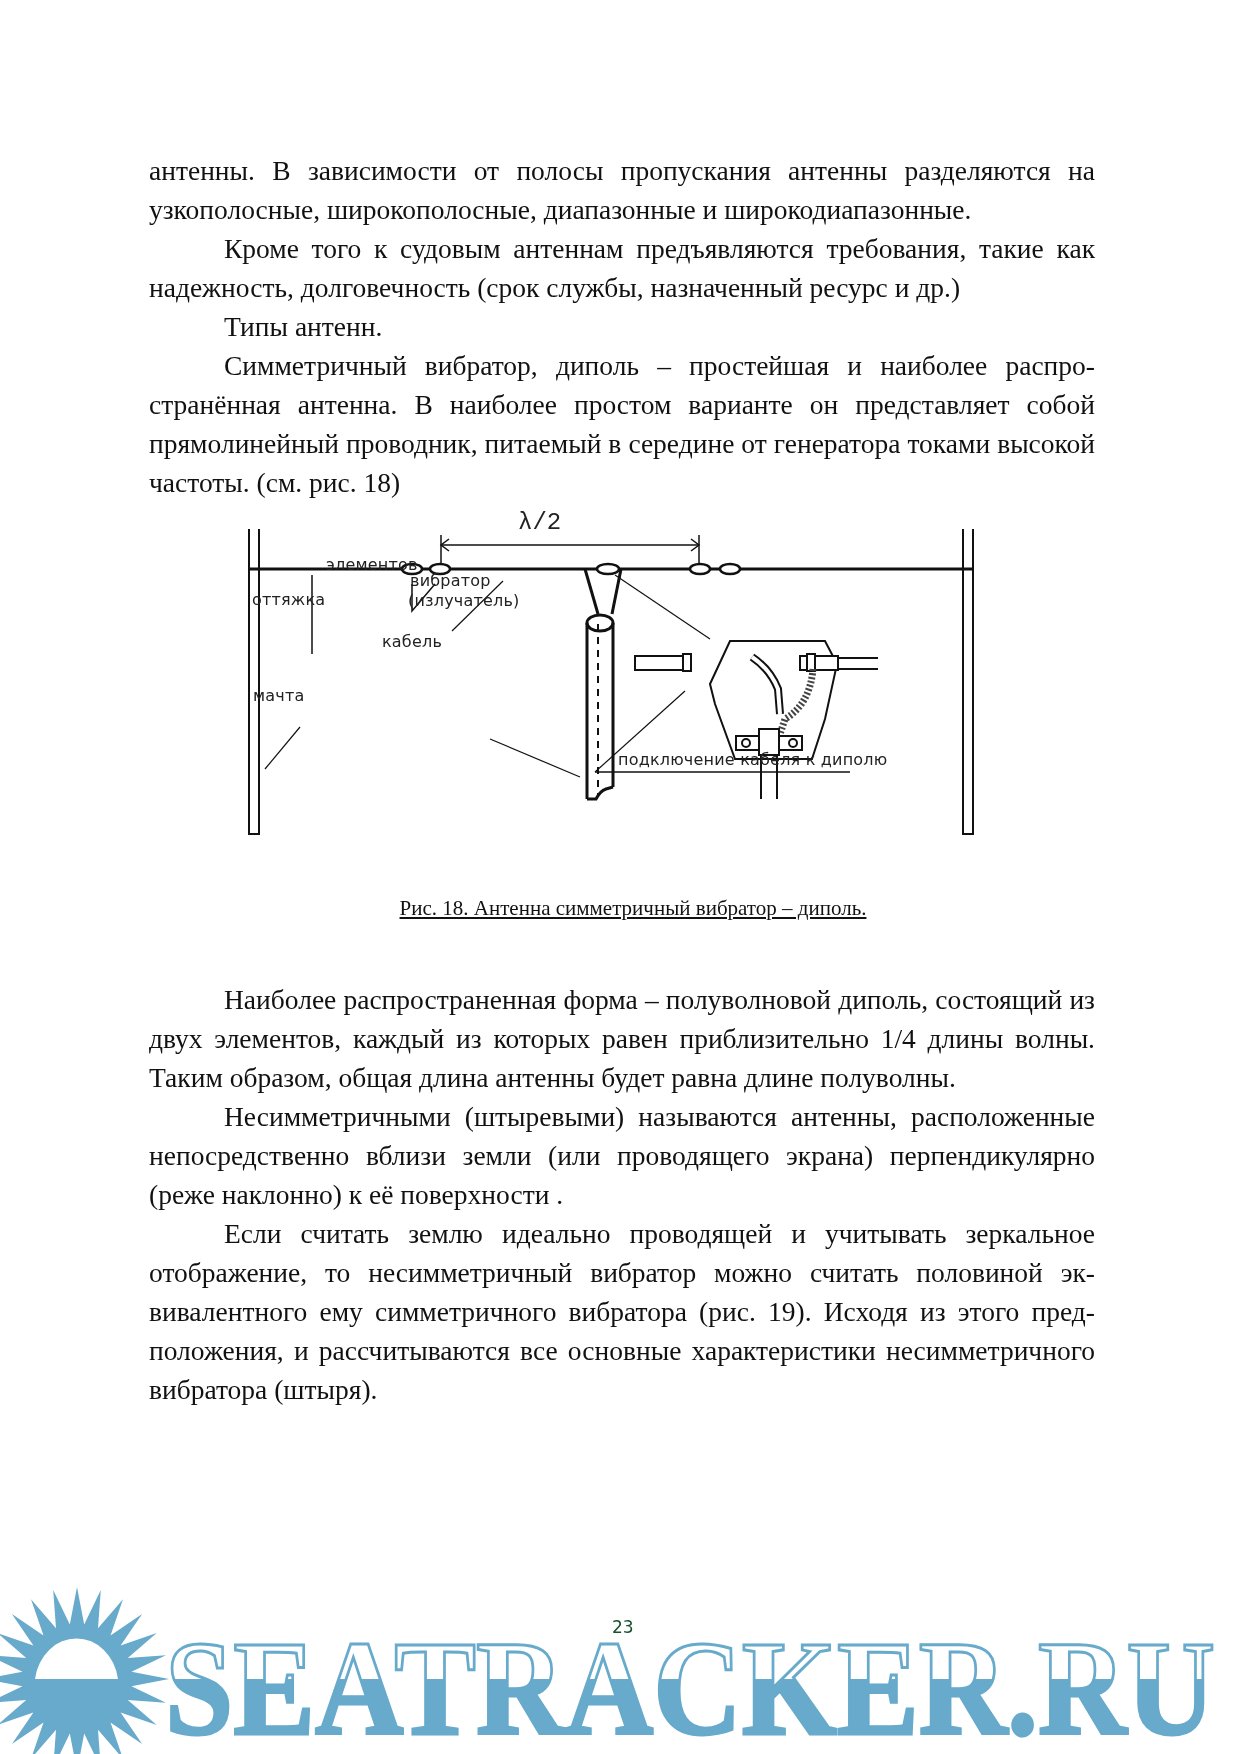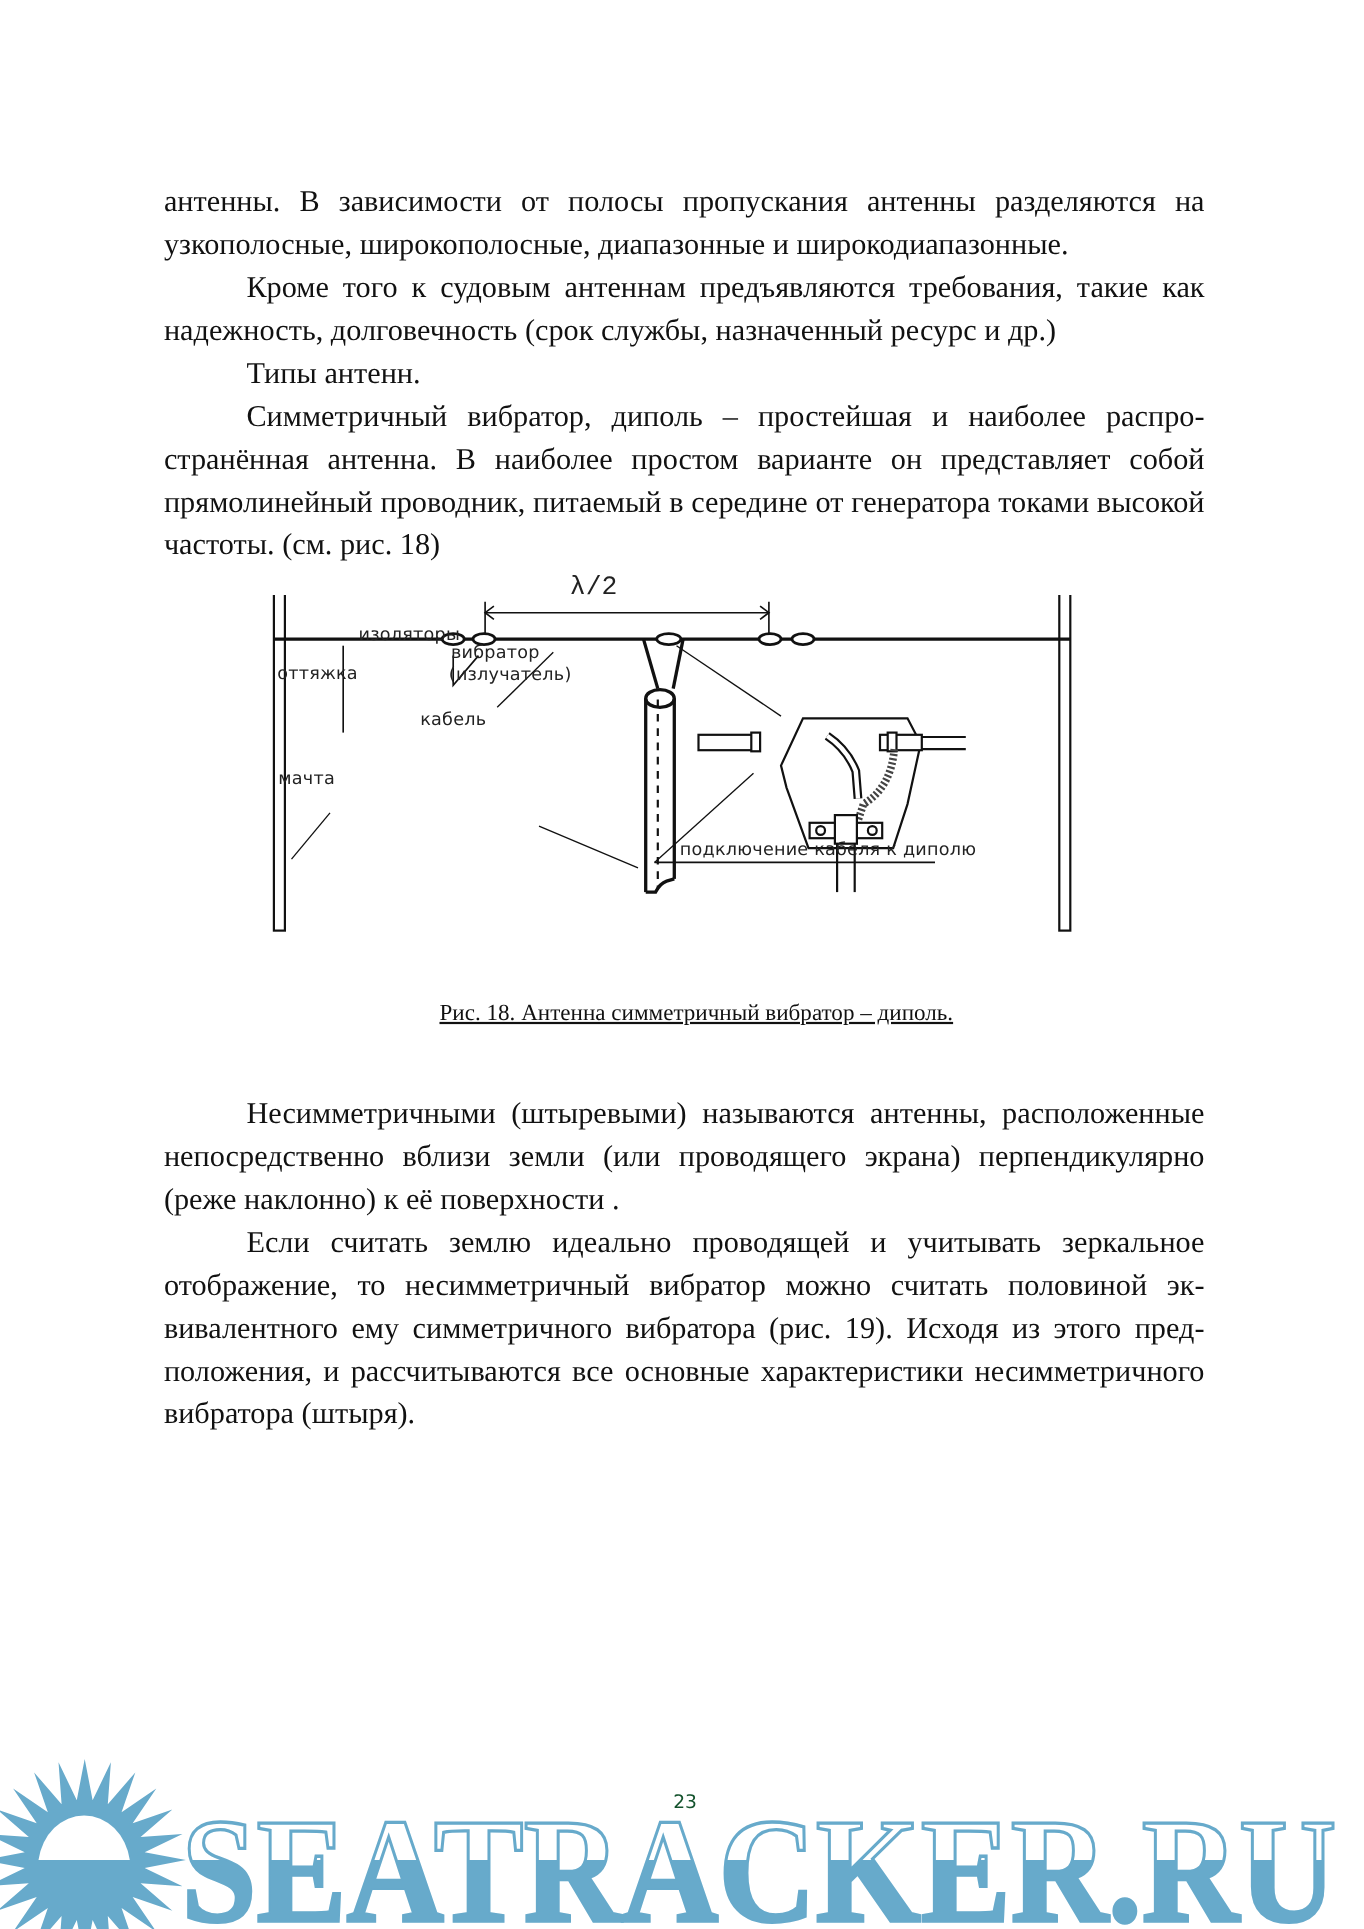--- a/index.html
+++ b/index.html
@@ -1,17 +1,17 @@
 <!DOCTYPE html>
 <html><head>
 <meta charset="utf-8">
 <style>
   html, body { margin: 0; padding: 0; background: #ffffff; }
   body { width: 1240px; height: 1754px; position: relative; overflow: hidden; }
-  .page { position: absolute; left: 0; top: 16px; width: 1240px; height: 1561px; background: #fff; }
+  .page { position: absolute; left: 0; top: 4px; width: 1240px; height: 1561px; background: #fff; }
   .text-block {
     position: absolute; left: 149px; width: 946px;
     font-family: "Liberation Serif", "DejaVu Serif", serif;
     font-size: 27.5px; line-height: 39px; color: #111;
   }
   .para { margin: 0; text-align: justify; text-align-last: left; }
   .indent { text-indent: 75px; }
   #block1 { top: 147px; }
   #block2 { top: 976px; }
   .figure { position: absolute; left: 240px; top: 525px; width: 740px; height: 360px; }
@@ -102,32 +102,33 @@
           <circle cx="553" cy="214" r="4" stroke-width="2"></circle>
           <line x1="521" y1="226" x2="521" y2="270" stroke-width="2"></line>
           <line x1="537" y1="226" x2="537" y2="270" stroke-width="2"></line>
         </g>
 
         <line x1="355" y1="243" x2="445" y2="162" stroke-width="1.2"></line>
         <line x1="355" y1="243" x2="610" y2="243" stroke-width="1.5"></line>
       </g>
     </svg>
     <span class="lambda" style="left:278px; top:-20px;">λ/2</span>
-    <span class="fig-label" style="left:86px; top:26px;">изоляторы</span>
+    <span class="fig-label" style="left:86px; top:26px;">элементов</span>
     <span class="fig-label" style="left:12px; top:61px;">оттяжка</span>
     <span class="fig-label" style="left:170px; top:42px;">вибратор</span>
     <span class="fig-label" style="left:168px; top:62px;">(излучатель)</span>
     <span class="fig-label" style="left:142px; top:103px;">кабель</span>
     <span class="fig-label" style="left:13px; top:157px;">мачта</span>
     <span class="fig-label" style="left:378px; top:221px;">подключение кабеля к диполю</span>
   </div>
 
   <div class="caption">Рис. 18. Антенна симметричный вибратор – диполь.</div>
 
   <div class="text-block" id="block2">
+    <p class="para indent">Наиболее распространенная форма – полуволновой диполь, состоя­щий из двух элементов, каждый из которых  равен приблизительно 1/4 длины волны. Таким образом, общая длина антенны  будет равна длине по­луволны.</p>
     <p class="para indent">Несимметричными (штыревыми) называются антенны, расположен­ные непосредственно вблизи земли (или проводящего экрана) перпендику­лярно (реже наклонно) к её поверхности .</p>
     <p class="para indent">Если считать землю идеально проводящей и учитывать зеркальное отображение, то несимметричный вибратор можно считать половиной эк­вивалентного ему симметричного вибратора (рис. 19). Исходя из этого пред­положения, и рассчитываются все основные характеристики несимметрич­ного вибратора (штыря).</p>
   </div>
 
   <svg class="watermark" width="1240" height="179" viewBox="0 0 1240 179">
     <defs>
       <clipPath id="lowerHalf">
           <rect x="0" y="100" width="1240" height="100"></rect>
         </clipPath>
       <clipPath id="sunTop">

